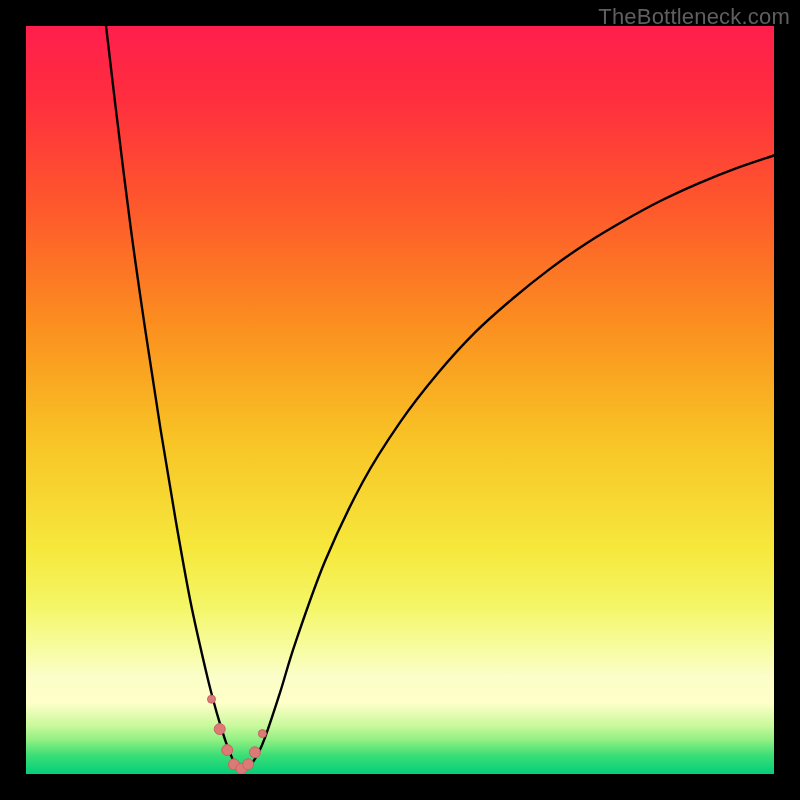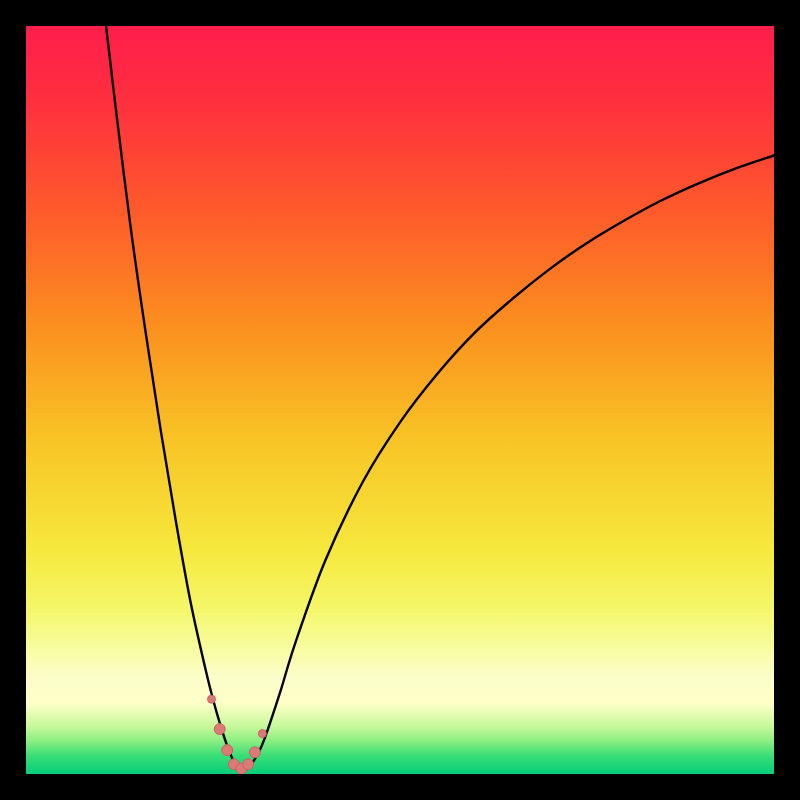--- a/index.html
+++ b/index.html
@@ -90,13 +90,14 @@
           <circle cx="201.21" cy="724.06" r="5.50" fill="#DC7A77" stroke="#C96360" stroke-width="1"></circle>
           <circle cx="207.94" cy="738.28" r="5.50" fill="#DC7A77" stroke="#C96360" stroke-width="1"></circle>
           <circle cx="215.42" cy="742.76" r="5.50" fill="#DC7A77" stroke="#C96360" stroke-width="1"></circle>
           <circle cx="222.16" cy="738.28" r="5.50" fill="#DC7A77" stroke="#C96360" stroke-width="1"></circle>
           <circle cx="228.89" cy="726.31" r="5.50" fill="#DC7A77" stroke="#C96360" stroke-width="1"></circle>
           <circle cx="236.37" cy="707.61" r="4.00" fill="#DC7A77" stroke="#C96360" stroke-width="1"></circle>
         </g>
     </svg>
   </div>
 
+  <div class="attribution">TheBottleneck.com</div>
 </div>
 
 </body></html>

